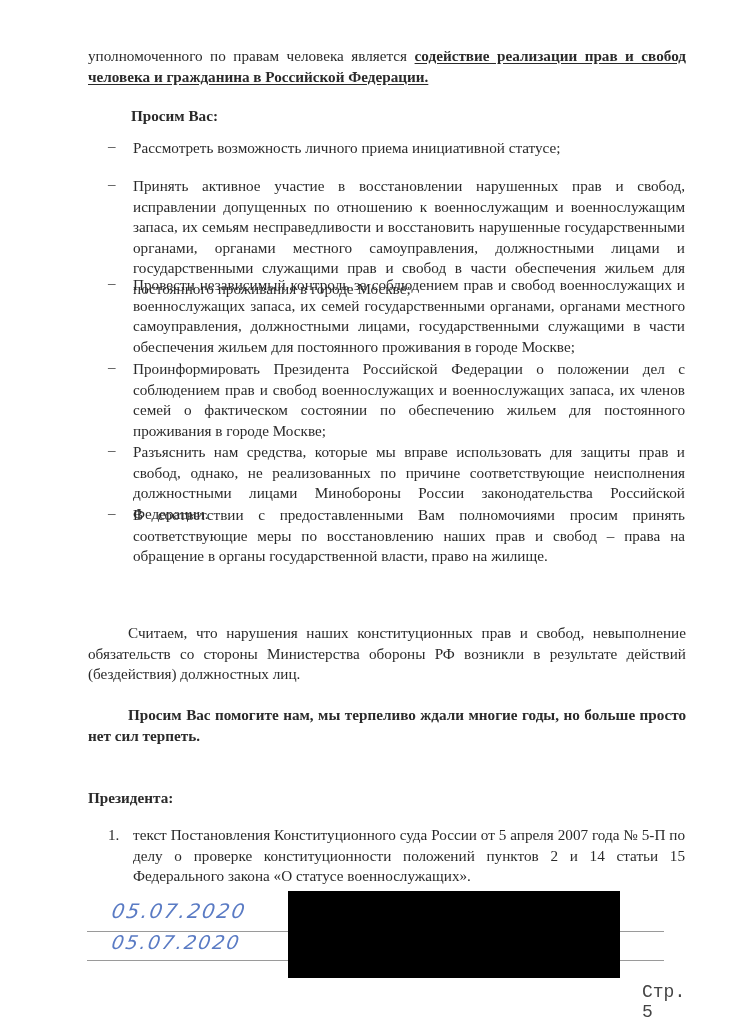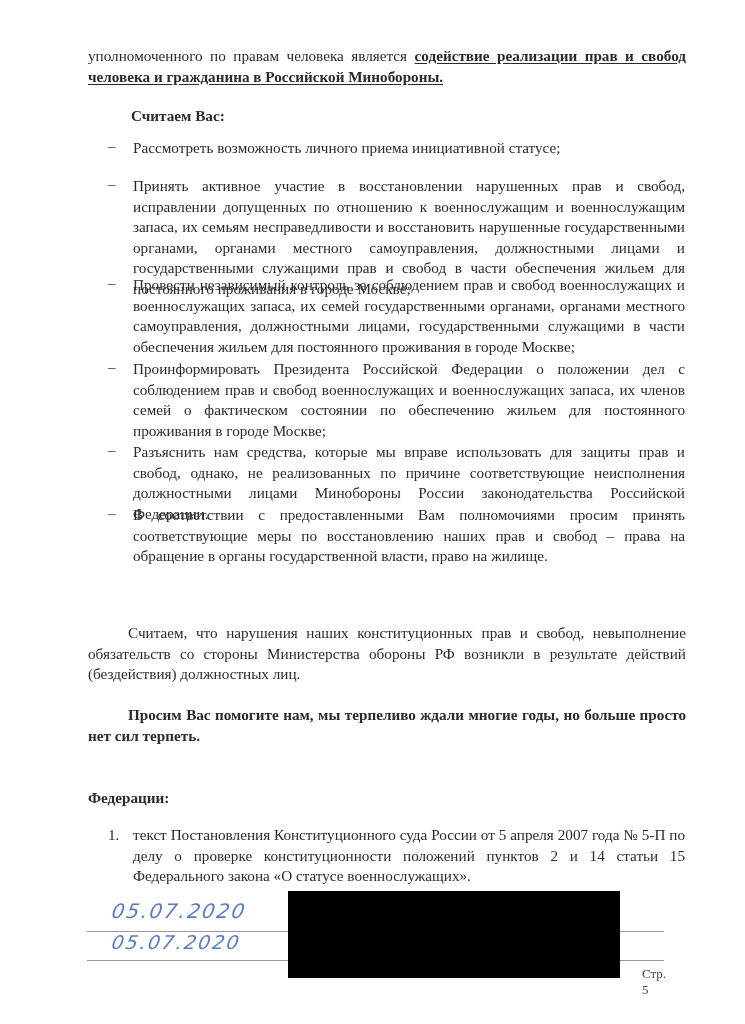--- a/index.html
+++ b/index.html
@@ -11,33 +11,33 @@
     .txt { position: absolute; font-size: 15.2px; line-height: 20.5px; text-align: justify; text-align-last: left; }
     .justify-full { text-align-last: justify; }
     .b { font-weight: bold; }
     .u { text-decoration: underline; text-underline-offset: 2px; }
     .dash { position: absolute; left: 108px; font-size: 15px; color: #333; }
     .item { position: absolute; left: 133px; width: 552px; font-size: 15.2px; line-height: 20.5px; text-align: justify; }
     .indent { text-indent: 40px; }
     .hand { position: absolute; font-family: "DejaVu Sans", sans-serif; font-style: italic; color: #5a7bc4; font-size: 20px; letter-spacing: 2px; transform: skewX(-10deg); }
     .rule { position: absolute; height: 1px; background: #9a9a9a; }
     .redact { position: absolute; background: #000; }
-    .pagenum { position: absolute; font-family: Liberation Serif, serif; font-size: 13px; color: #444; }
+    .pagenum { position: absolute; font-family: Liberation Mono, monospace; font-size: 18px; color: #444; margin-top: 16px; }
   </style>
 </head>
 <body>
 
 <div class="page">
 
   <div class="txt justify-full" style="left:88px; top:46px; width:598px;">
     <span>уполномоченного по правам человека является </span><span class="b u">содействие реализации прав и свобод</span>
   </div>
-  <div class="txt b u" style="left:88px; top:67px; width:598px;">человека и гражданина в Российской Минобороны.</div>
+  <div class="txt b u" style="left:88px; top:67px; width:598px;">человека и гражданина в Российской Федерации.</div>
 
-  <div class="txt b" style="left:131px; top:106px;">Считаем Вас:</div>
+  <div class="txt b" style="left:131px; top:106px;">Просим Вас:</div>
 
   <div>
     <span class="dash" style="top:138px;">–</span>
     <div class="item" style="top:138px;">Рассмотреть возможность личного приема инициативной статусе;</div>
 
     <span class="dash" style="top:176px;">–</span>
     <div class="item" style="top:176px;">Принять активное участие в восстановлении нарушенных прав и свобод, исправлении допущенных по отношению к военнослужащим и военнослужащим запаса, их семьям несправедливости и восстановить нарушенные государственными органами, органами местного самоуправления, должностными лицами и государственными служащими прав и свобод в части обеспечения жильем для постоянного проживания в городе Москве;</div>
 
     <span class="dash" style="top:275px;">–</span>
     <div class="item" style="top:275px;">Провести независимый контроль за соблюдением прав и свобод военнослужащих и военнослужащих запаса, их семей государственными органами, органами местного самоуправления, должностными лицами, государственными служащими в части обеспечения жильем для постоянного проживания в городе Москве;</div>
@@ -49,21 +49,21 @@
     <div class="item" style="top:442px;">Разъяснить нам средства, которые мы вправе использовать для защиты прав и свобод, однако, не реализованных по причине соответствующие неисполнения должностными лицами Минобороны России законодательства Российской Федерации.</div>
 
     <span class="dash" style="top:505px;">–</span>
     <div class="item" style="top:505px;">В соответствии с предоставленными Вам полномочиями просим принять соответствующие меры по восстановлению наших прав и свобод – права на обращение в органы государственной власти, право на жилище.</div>
   </div>
 
   <div class="txt indent" style="left:88px; top:623px; width:598px;">Считаем, что нарушения наших конституционных прав и свобод, невыполнение обязательств со стороны Министерства обороны РФ возникли в результате действий (бездействия) должностных лиц.</div>
 
   <div class="txt b indent" style="left:88px; top:705px; width:598px;">Просим Вас помогите нам, мы терпеливо ждали многие годы, но больше просто нет сил терпеть.</div>
 
-  <div class="txt b" style="left:88px; top:788px;">Федерации:</div>
+  <div class="txt b" style="left:88px; top:788px;">Президента:</div>
   <span class="txt" style="left:108px; top:825px;">1.</span>
   <div class="item" style="top:825px;">текст Постановления Конституционного суда России от 5 апреля 2007 года № 5-П по делу о проверке конституционности положений пунктов 2 и 14 статьи 15 Федерального закона «О статусе военнослужащих».</div>
 
   <div class="hand" style="left:112px; top:899px;">05.07.2020</div>
   <div class="rule" style="left:87px; top:931px; width:375px;"></div>
   <div class="hand" style="left:112px; top:931px; font-size:19px;">05.07.2020</div>
   <div class="rule" style="left:87px; top:960px; width:375px;"></div>
   <div class="rule" style="left:612px; top:931px; width:52px;"></div>
   <div class="rule" style="left:612px; top:960px; width:52px;"></div>
   <div class="redact" style="left:288px; top:891px; width:332px; height:87px;"></div>

